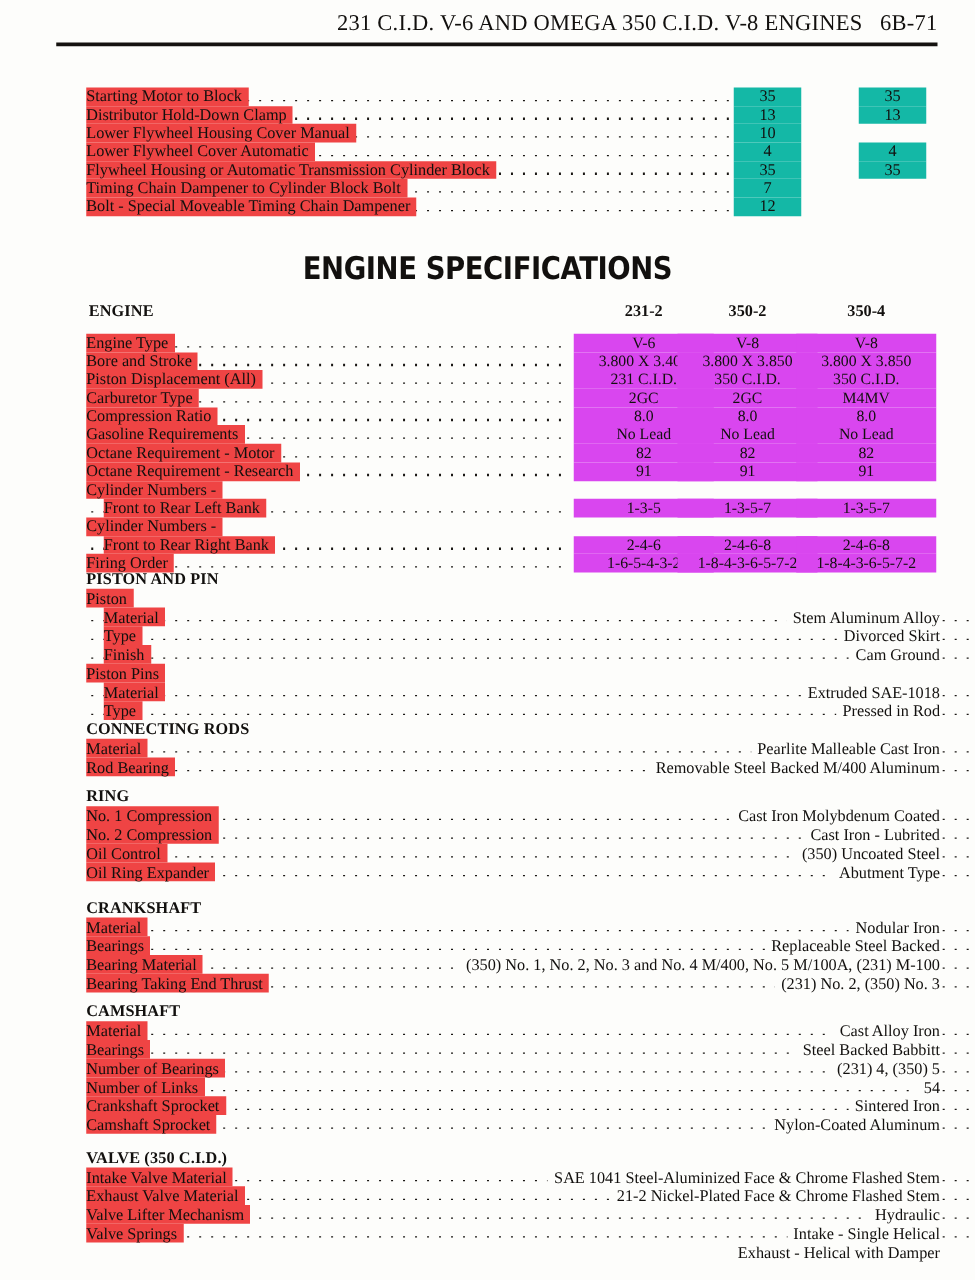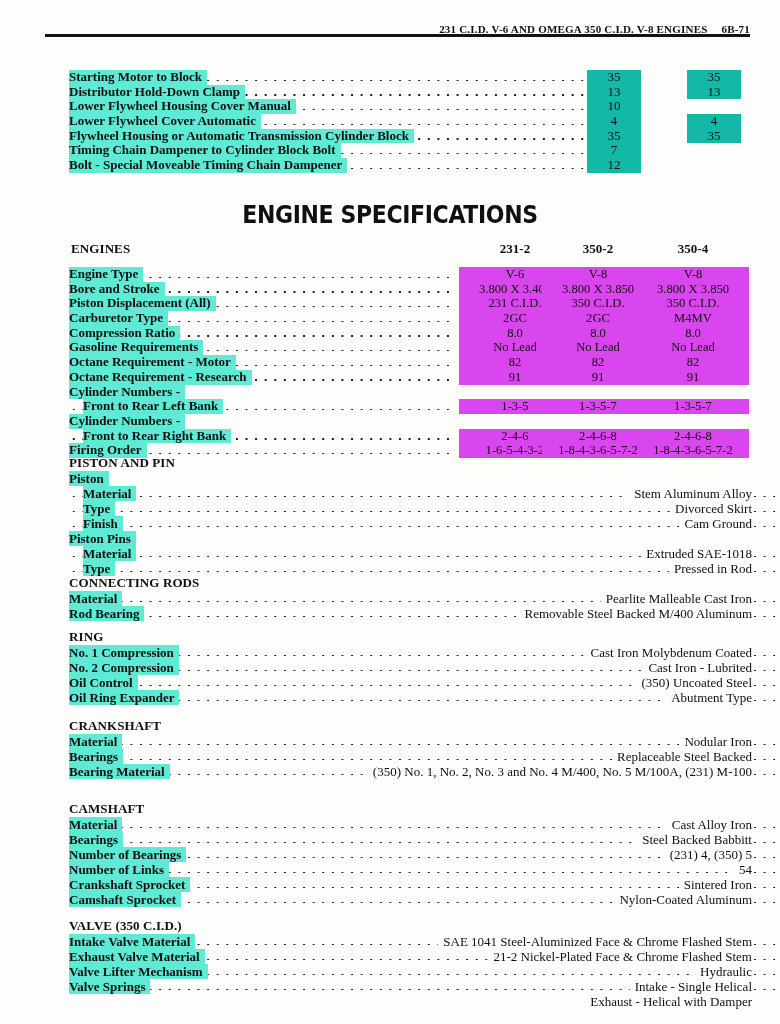--- a/index.html
+++ b/index.html
@@ -19,25 +19,25 @@
   .page {
     position: absolute;
     inset: 0;
     background: #fdfdfb;
   }
 
   
   .runhead {
     position: absolute;
     left: 45px;
-    top: 23px;
+    top: 8px;
     width: 705px;
     text-align: right;
-    font-weight: bold;
-    font-size: 11px;
+    font-weight: normal;
+    font-size: 18px;
     letter-spacing: 0.2px;
     white-space: nowrap;
   }
   .runhead .folio {
     margin-left: 14px;
   }
   .headrule {
     position: absolute;
     left: 45px;
     top: 34px;
@@ -55,24 +55,23 @@
   .row {
     position: relative;
     height: 15px;
     line-height: 15px;
     font-size: 13px;
     white-space: nowrap;
   }
   .lbl {
     position: absolute;
     left: 69px;
-    background: #5eead4;
+    background: #ef4444;
     padding-right: 5px;
     z-index: 2;
-    font-weight: bold;
   }
   .lbl.ind1 { left: 83px; }
 
   
   .leader {
     position: absolute;
     left: 69px;
     right: 0;
     top: 0;
     height: 15px;
@@ -242,21 +241,21 @@
       <div class="row">
         <span class="leader"></span>
         <span class="lbl">Bolt - Special Moveable Timing Chain Dampener</span>
         <span class="tq1">12</span>
         <span class="tq2"></span>
       </div>
     </div>
 
   <div class="title">ENGINE SPECIFICATIONS</div>
 
-  <div class="sec-head" id="general-head">ENGINES</div>
+  <div class="sec-head" id="general-head">ENGINE</div>
   <div class="colhead c1">231-2</div>
   <div class="colhead c2">350-2</div>
   <div class="colhead c3">350-4</div>
 
   <div class="rows" id="general-rows">
       <div class="row">
         <span class="leader"></span>
         <span class="lbl">Engine Type</span>
         <span class="v1">V-6</span>
         <span class="v2">V-8</span>
@@ -420,20 +419,25 @@
       <div class="row">
         <span class="leader"></span>
         <span class="lbl">Bearings</span>
         <span class="val">Replaceable Steel Backed</span>
       </div>
       <div class="row">
         <span class="leader"></span>
         <span class="lbl">Bearing Material</span>
         <span class="val">(350) No. 1, No. 2, No. 3 and No. 4 M/400, No. 5 M/100A, (231) M-100</span>
       </div>
+      <div class="row">
+        <span class="leader"></span>
+        <span class="lbl">Bearing Taking End Thrust</span>
+        <span class="val">(231) No. 2, (350) No. 3</span>
+      </div>
     </div>
   <div class="sec" id="sec-cam">
       <div class="sec-title">CAMSHAFT</div>
       <div class="row">
         <span class="leader"></span>
         <span class="lbl">Material</span>
         <span class="val">Cast Alloy Iron</span>
       </div>
       <div class="row">
         <span class="leader"></span>

